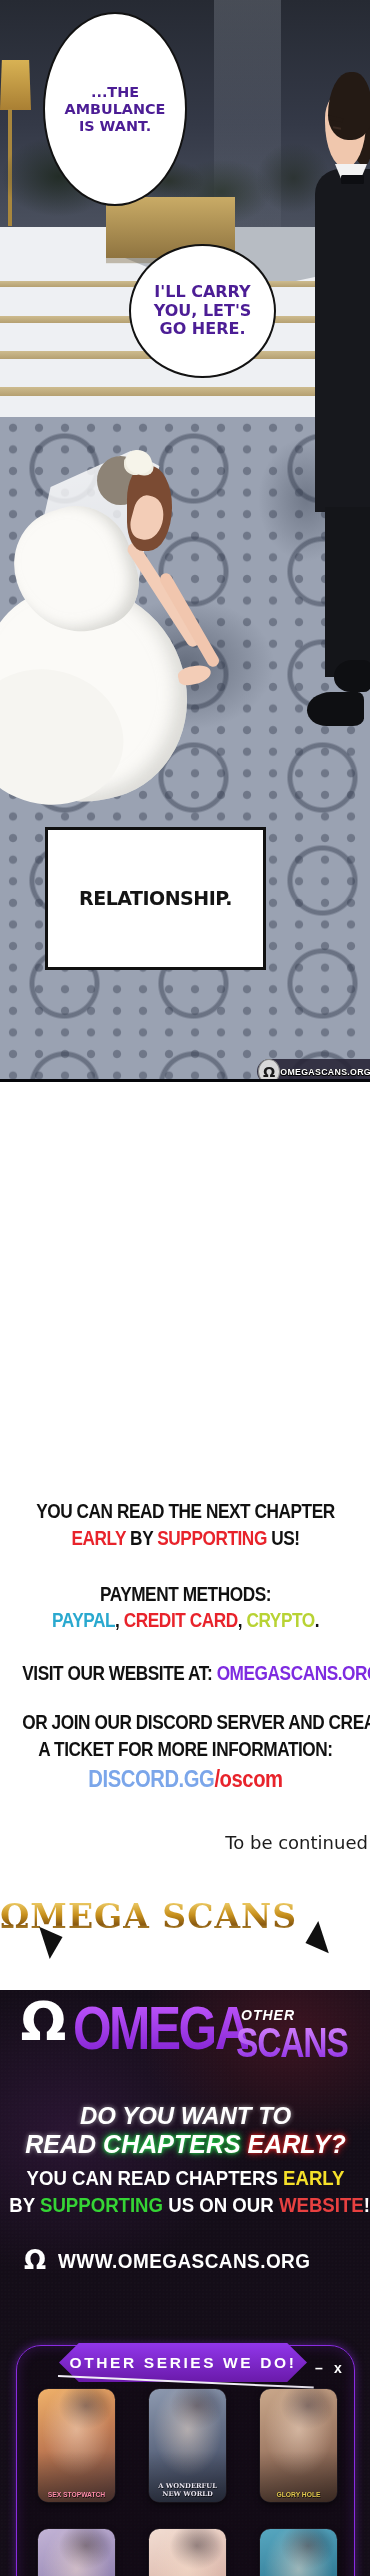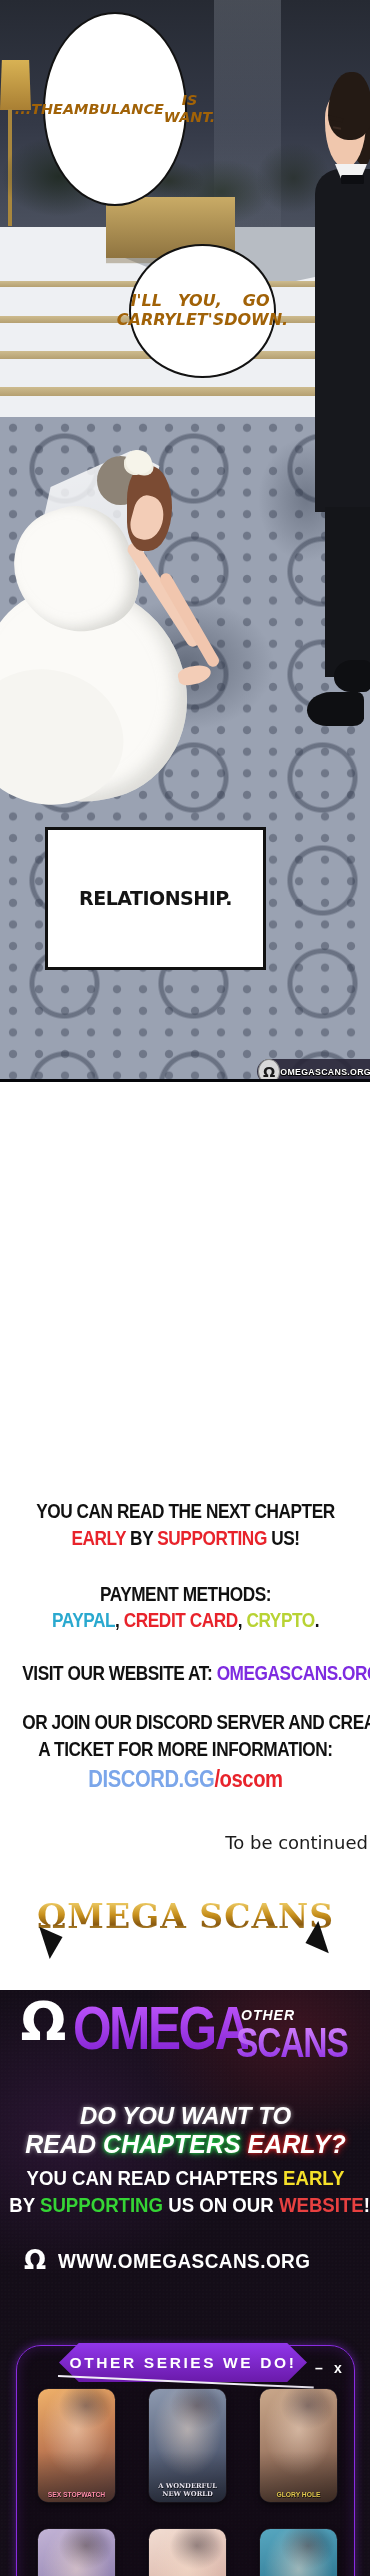--- a/index.html
+++ b/index.html
@@ -81,22 +81,22 @@
      border-radius:6.2px;transform:rotate(-30deg);transform-origin:top center;}
   .bride-hand{position:absolute;left:178px;top:666px;width:33px;height:17.5px;background:#f3cdb7;
      border-radius:45% 55% 60% 40%;transform:rotate(-12deg);}
   .bride-skirt{position:absolute;left:-15.5px;top:585px;width:201px;height:216px;background:#fbfaf7;
      border-radius:45% 55% 50% 50%;transform:rotate(-10deg);box-shadow:inset -10.3px -8.2px 15.5px rgba(195,195,190,0.55);}
   .bride-skirt2{position:absolute;left:-31px;top:670px;width:155px;height:134px;background:#f6f5f1;
      border-radius:50%;transform:rotate(14deg);}
 
   
   .bubble{position:absolute;background:#ffffff;border:2.1px solid #121212;border-radius:50%;
-     display:flex;flex-direction:row;justify-content:center;align-items:center;text-align:center;
-     font-weight:bold;color:#a16207;font-family:"DejaVu Sans",sans-serif;font-style:italic;}
+     display:flex;flex-direction:column;justify-content:center;align-items:center;text-align:center;
+     font-weight:bold;color:#4c1d95;font-family:"DejaVu Sans",sans-serif;}
   .bubble1{left:43px;top:12.4px;width:140px;height:190px;font-size:14.4px;line-height:1.18;}
   .bubble2{left:129px;top:244px;width:143px;height:130px;font-size:16px;line-height:1.18;}
   .caption-box{position:absolute;left:45px;top:827px;width:215px;height:137px;background:#ffffff;
      border:3.1px solid #101010;display:flex;flex-direction:column;justify-content:center;align-items:center;
      text-align:center;font-weight:bold;font-size:19px;line-height:1.25;color:#141414;
      font-family:"DejaVu Sans",sans-serif;letter-spacing:-0.5px;}
   .watermark{position:absolute;left:257px;top:1059px;width:114px;height:25px;border-radius:12.4px 0 0 12.4px;
      background:rgba(38,34,52,0.88);display:flex;align-items:center;}
   .wm-circle{width:23px;height:23px;border-radius:50%;background:#d9d9d9;border:1px solid #888;
      display:flex;align-items:center;justify-content:center;font-size:14.4px;font-weight:bold;color:#1a1a1a;
@@ -108,21 +108,21 @@
   .adline{position:absolute;left:0;width:371px;text-align:center;font-weight:bold;color:#111;
      letter-spacing:-0.5px;transform:scaleX(0.88);font-size:19.6px;white-space:nowrap;}
   .al1{top:1500px;} .al2{top:1527px;} .al3{top:1583px;} .al4{top:1609px;}
   .al5{top:1662px;} .al6{top:1711px;} .al7{top:1738px;} .al8{top:1766px;font-size:23px;}
   .c-red{color:#e8232b;} .c-teal{color:#2aa9cf;} .c-lime{color:#b8d334;}
   .c-purple{color:#7e2be0;} .c-blue{color:#7ba6ea;}
   .continued{position:absolute;right:3.1px;top:1832px;font-size:18px;color:#1c1c1c;
      font-family:"DejaVu Sans",sans-serif;}
 
   
-  .gold-title{position:absolute;left:0;top:1897px;width:371px;text-align:center;
+  .gold-title{position:absolute;left:0;top:1897px;width:371px;
      font-family:"DejaVu Serif",serif;font-weight:bold;font-size:33px;letter-spacing:1px;
      background:linear-gradient(180deg,#f6d978 5%,#c9921e 45%,#8a5a10 70%,#e8c25a 100%);
      -webkit-background-clip:text;background-clip:text;color:transparent;white-space:nowrap;}
   .gold-sub{position:absolute;left:0;top:1933px;width:371px;text-align:center;
      font-family:"DejaVu Serif",serif;font-weight:bold;font-size:13px;letter-spacing:0.5px;color:#7d4e10;}
   .tri{position:absolute;width:0;height:0;border-top:17px solid transparent;border-bottom:17px solid transparent;}
   .tri-left{left:44px;top:1923px;border-left:19.6px solid #101010;transform:rotate(-18deg);}
   .tri-right{left:305px;top:1923px;border-right:19.6px solid #101010;transform:rotate(-18deg);}
 
   
@@ -241,21 +241,21 @@
     <div class="bride-face"></div>
 
     <div class="bubble bubble1">
       <div>...THE</div>
       <div>AMBULANCE</div>
       <div>IS WANT.</div>
     </div>
     <div class="bubble bubble2">
       <div>I'LL CARRY</div>
       <div>YOU, LET'S</div>
-      <div>GO DOWN.</div>
+      <div>GO HERE.</div>
     </div>
     <div class="caption-box">
       <div>RELATIONSHIP.</div>
     </div>
 
     <div class="watermark">
       <div class="wm-circle">Ω</div>
       <div class="wm-text">OMEGASCANS.ORG</div>
     </div>
     <div class="panel-bottom-line"></div>

